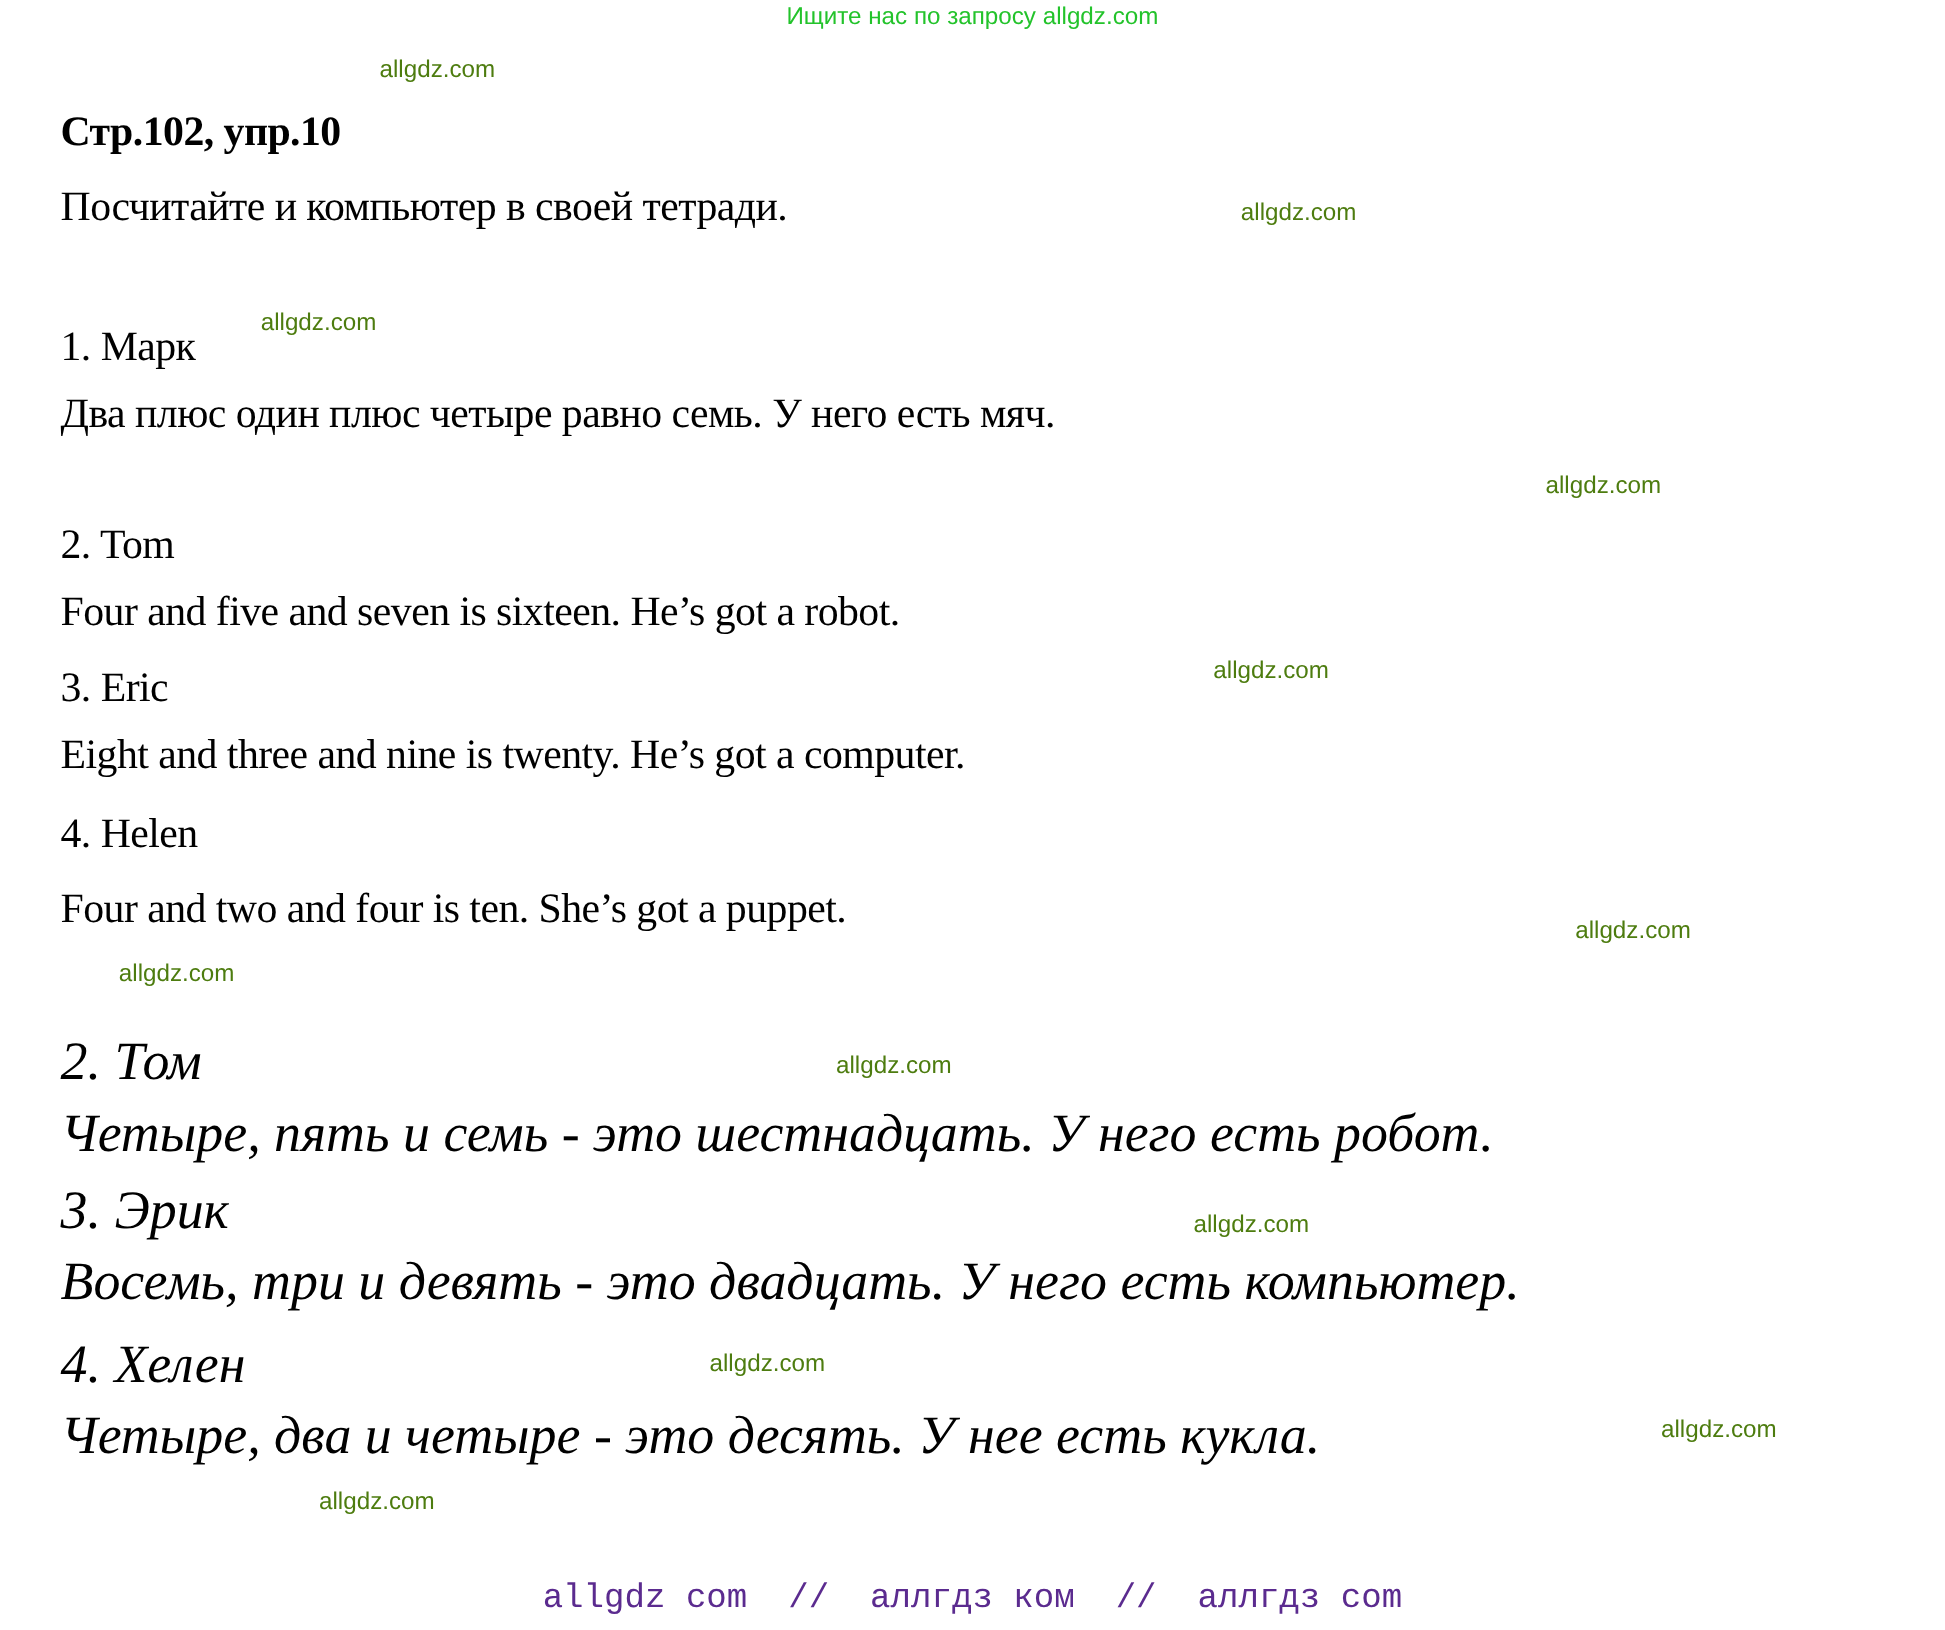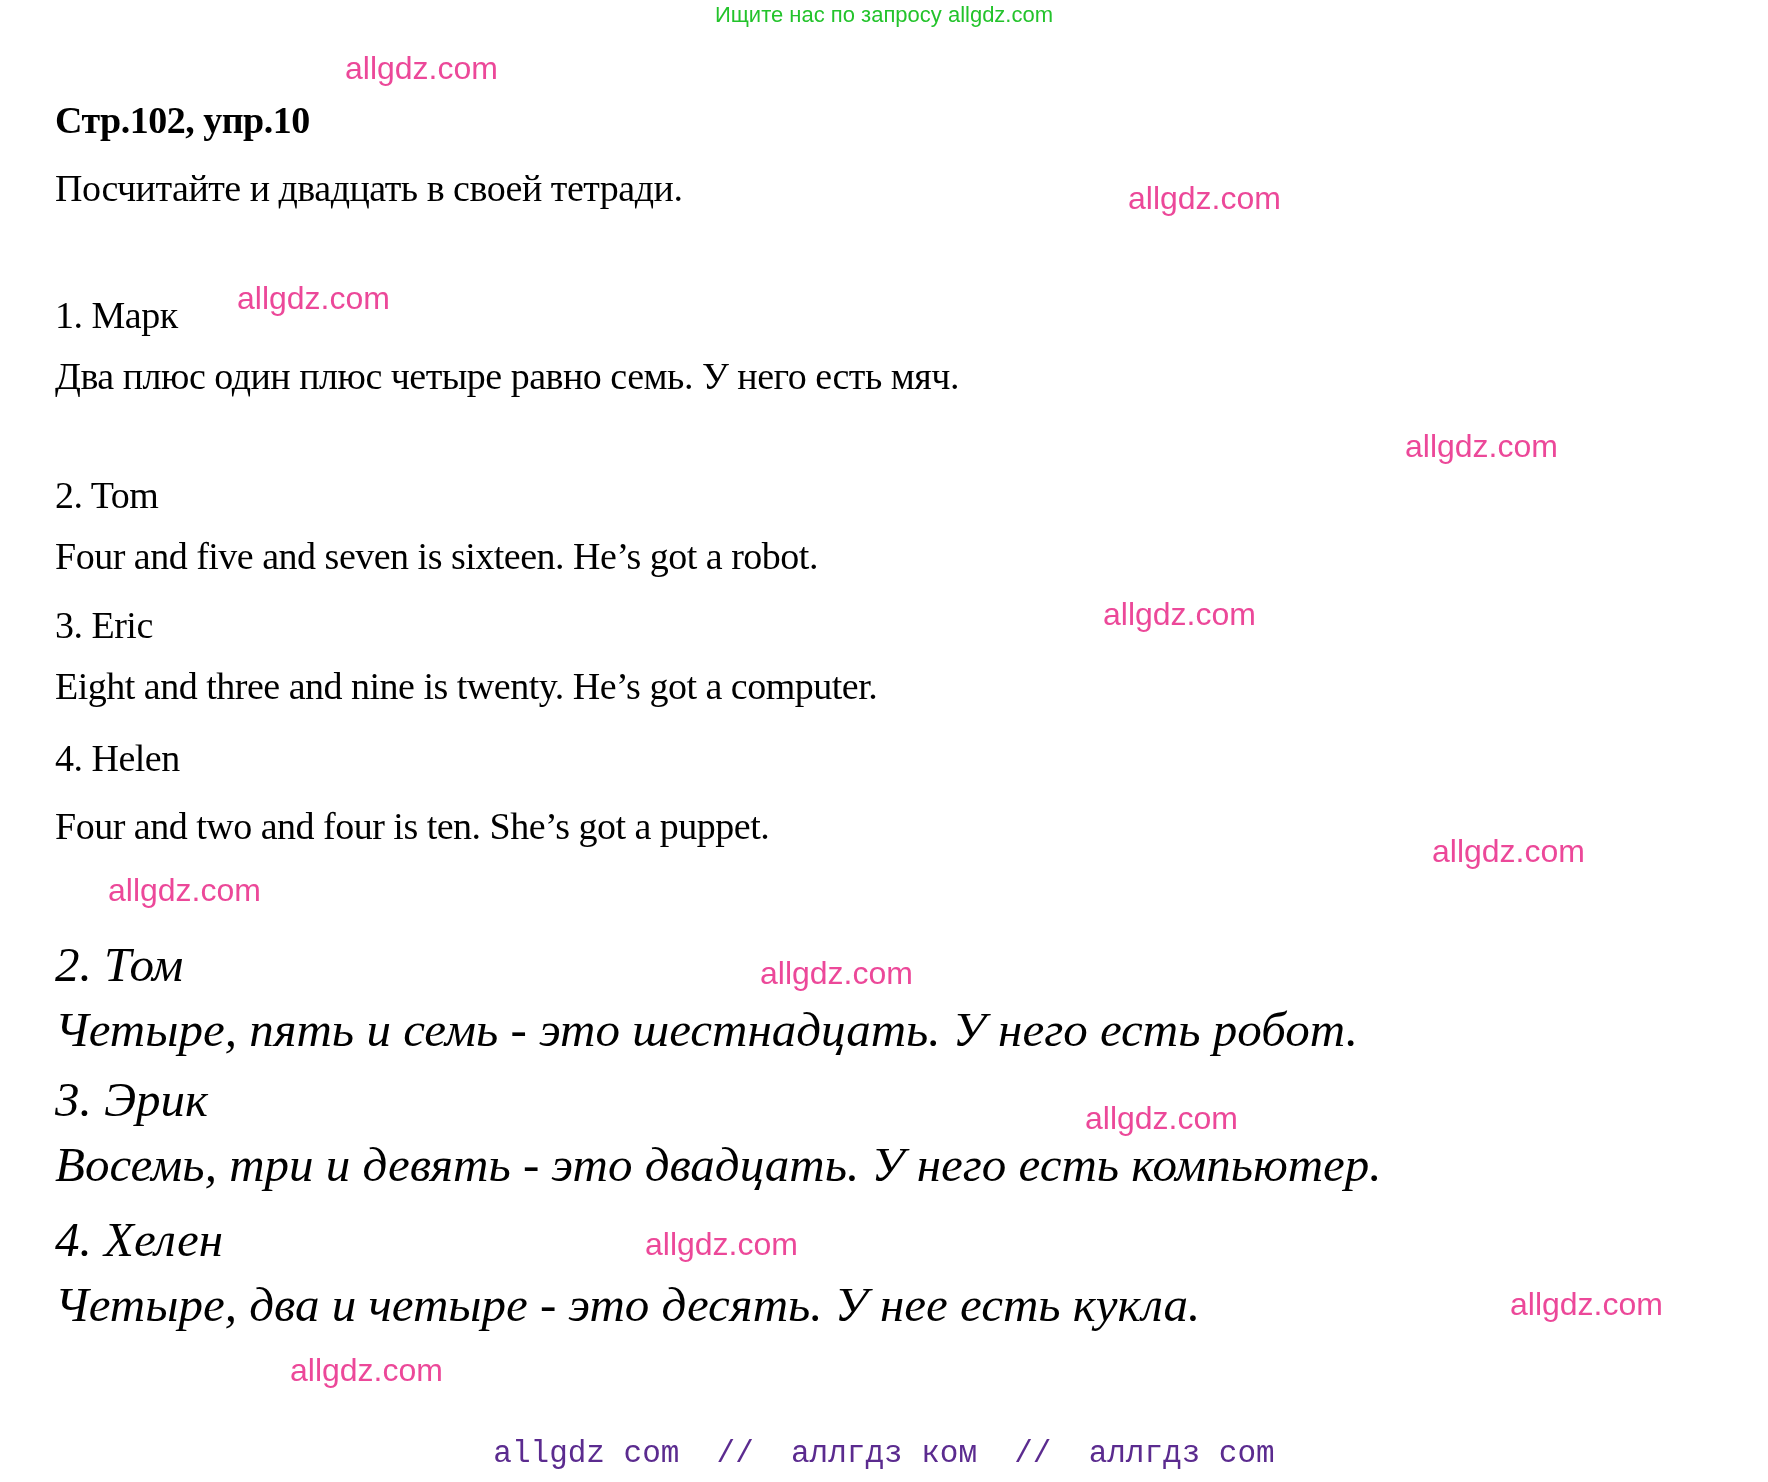--- a/index.html
+++ b/index.html
@@ -15,22 +15,22 @@
   .green-header {
     left: 0; top: 2px; width: 100%;
     text-align: center;
     font-family: "Liberation Sans", sans-serif;
     font-size: 22px; font-weight: 400;
     color: #23c32b;
     white-space: pre;
   }
   .wm {
     font-family: "Liberation Sans", sans-serif;
-    font-size: 32px;
-    color: #ec4899;
+    font-size: 22px;
+    color: #4d7c0f;
     white-space: nowrap;
   }
   .line {
     font-size: 38px;
     line-height: 1.1;
     white-space: nowrap;
     letter-spacing: -0.5px;
   }
   .bold { font-weight: bold; }
   .ital {
@@ -59,21 +59,21 @@
 <span class="abs wm" style="left:1103px; top:596px;">allgdz.com</span>
 <span class="abs wm" style="left:1432px; top:833px;">allgdz.com</span>
 <span class="abs wm" style="left:108px; top:872px;">allgdz.com</span>
 <span class="abs wm" style="left:760px; top:955px;">allgdz.com</span>
 <span class="abs wm" style="left:1085px; top:1100px;">allgdz.com</span>
 <span class="abs wm" style="left:645px; top:1226px;">allgdz.com</span>
 <span class="abs wm" style="left:1510px; top:1286px;">allgdz.com</span>
 <span class="abs wm" style="left:290px; top:1352px;">allgdz.com</span>
 
 <div class="abs line bold" style="left:55px; top:100px;">Стр.102, упр.10</div>
-<div class="abs line" style="left:55px; top:168px;">Посчитайте и двадцать в своей тетради.</div>
+<div class="abs line" style="left:55px; top:168px;">Посчитайте и компьютер в своей тетради.</div>
 
 <div class="abs line" style="left:55px; top:295px;">1. Марк</div>
 <div class="abs line" style="left:55px; top:356px;">Два плюс один плюс четыре равно семь. У него есть мяч.</div>
 
 <div class="abs line" style="left:55px; top:475px;">2. Tom</div>
 <div class="abs line" style="left:55px; top:536px;">Four and five and seven is sixteen. He’s got a robot.</div>
 
 <div class="abs line" style="left:55px; top:605px;">3. Eric</div>
 <div class="abs line" style="left:55px; top:666px;">Eight and three and nine is twenty. He’s got a computer.</div>
 

